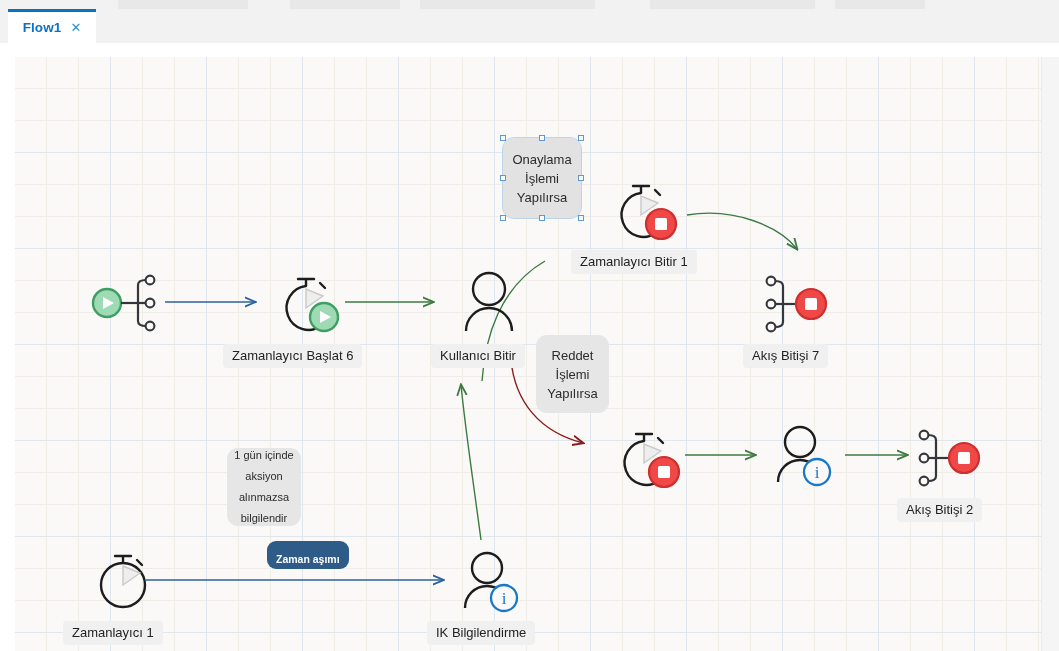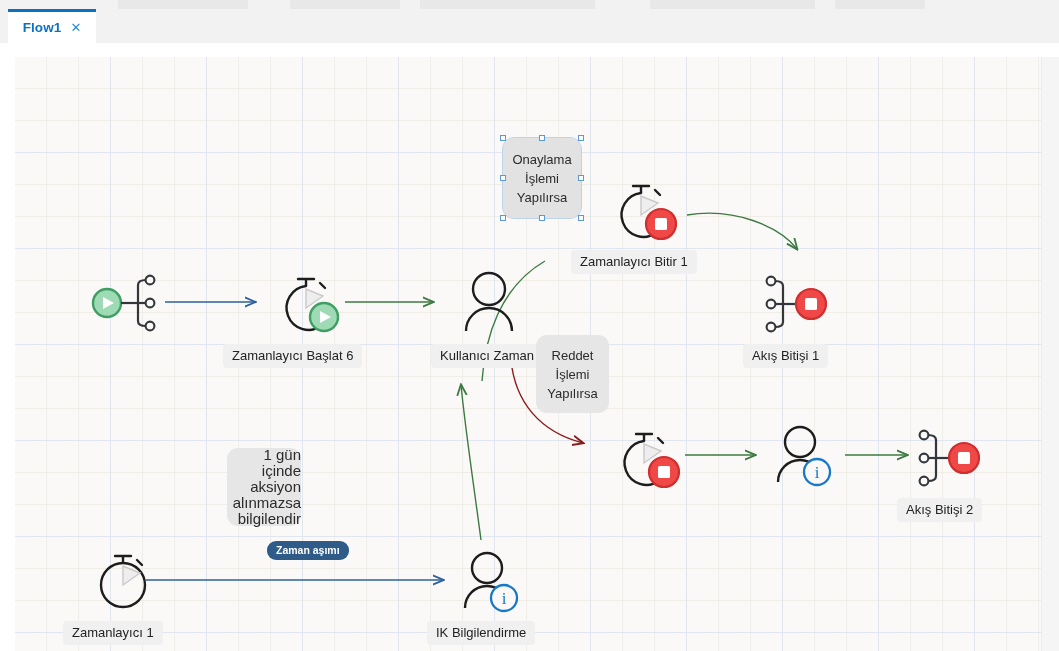--- a/index.html
+++ b/index.html
@@ -94,21 +94,21 @@
     position: absolute; width: 6px; height: 6px;
     background: #ffffff; border: 1px solid #5b9bd5; box-sizing: border-box;
   }
 
   
   .edge-badge {
     position: absolute;
     background: #2e5b87;
     color: #ffffff;
     font-size: 10.5px; font-weight: bold;
-    padding: 3px 9px 4px 9px;
+    padding: 12px 9px 4px 9px;
     border-radius: 9px;
     white-space: nowrap;
     line-height: 12px;
   }
 </style>
 </head>
 <body>
 
 <div id="app">
 
@@ -190,21 +190,21 @@
         </svg>
       </div>
       <div class="node-label" style="left:208px; top:287px;">Zamanlayıcı Başlat 6</div>
 
       <div class="node" style="left:443px; top:212px;">
         <svg width="62" height="66">
           <circle cx="31" cy="20" r="16" fill="none" stroke="#1d1d1d" stroke-width="2.4"></circle>
           <path d="M8,62 A23,23 0 0 1 54,62" fill="none" stroke="#1d1d1d" stroke-width="2.4"></path>
         </svg>
       </div>
-      <div class="node-label" style="left:416px; top:287px;">Kullanıcı Zaman</div>
+      <div class="node-label" style="left:416px; top:287px;">Kullanıcı Bitir</div>
 
       <div class="node" style="left:596px; top:119px;">
         <svg width="78" height="68">
           <path d="M22,10 L38,10" stroke="#1d1d1d" stroke-width="2.4" stroke-linecap="round"></path>
           <path d="M30,10 L30,17" stroke="#1d1d1d" stroke-width="2.4"></path>
           <path d="M44,14 L49,19" stroke="#1d1d1d" stroke-width="2.4" stroke-linecap="round"></path>
           <path d="M30,17 A22,22 0 1 0 45,57" fill="none" stroke="#1d1d1d" stroke-width="2.4" stroke-linecap="round"></path>
           <path d="M30,20 L30,39 L47,27 Z" fill="#eeeeee" stroke="#c9c9c9" stroke-width="1.4"></path>
           <circle cx="50" cy="48" r="15" fill="#f04747" stroke="#cf2f2f" stroke-width="2.2"></circle>
           <rect x="44" y="42" width="12" height="12" rx="1.5" fill="#ffffff"></rect>
@@ -216,21 +216,21 @@
         <svg width="76" height="62">
           <circle cx="8" cy="8" r="4.4" fill="#faf9f7" stroke="#33373b" stroke-width="2.1"></circle>
           <circle cx="8" cy="31" r="4.4" fill="#faf9f7" stroke="#33373b" stroke-width="2.1"></circle>
           <circle cx="8" cy="54" r="4.4" fill="#faf9f7" stroke="#33373b" stroke-width="2.1"></circle>
           <path d="M12,8 C16,8 20,9 20,13 L20,49 C20,53 16,54 12,54" stroke="#33373b" stroke-width="2.2" fill="none"></path>
           <path d="M12,31 L34,31" stroke="#33373b" stroke-width="2.2" fill="none"></path>
           <circle cx="48" cy="31" r="15" fill="#f04747" stroke="#cf2f2f" stroke-width="2.2"></circle>
           <rect x="42" y="25" width="12" height="12" rx="1.5" fill="#ffffff"></rect>
         </svg>
       </div>
-      <div class="node-label" style="left:728px; top:287px;">Akış Bitişi 1</div>
+      <div class="node-label" style="left:728px; top:287px;">Akış Bitişi 7</div>
 
       <div class="node" style="left:599px; top:367px;">
         <svg width="78" height="68">
           <path d="M22,10 L38,10" stroke="#1d1d1d" stroke-width="2.4" stroke-linecap="round"></path>
           <path d="M30,10 L30,17" stroke="#1d1d1d" stroke-width="2.4"></path>
           <path d="M44,14 L49,19" stroke="#1d1d1d" stroke-width="2.4" stroke-linecap="round"></path>
           <path d="M30,17 A22,22 0 1 0 45,57" fill="none" stroke="#1d1d1d" stroke-width="2.4" stroke-linecap="round"></path>
           <path d="M30,20 L30,39 L47,27 Z" fill="#eeeeee" stroke="#c9c9c9" stroke-width="1.4"></path>
           <circle cx="50" cy="48" r="15" fill="#f04747" stroke="#cf2f2f" stroke-width="2.2"></circle>
           <rect x="44" y="42" width="12" height="12" rx="1.5" fill="#ffffff"></rect>
@@ -293,21 +293,21 @@
       <div class="handle" style="left:485px; top:158px;"></div>
       <div class="handle" style="left:524px; top:158px;"></div>
       <div class="handle" style="left:563px; top:158px;"></div>
 
       <div class="annot" style="left:521px; top:278px; width:73px; height:78px;">
         <span>Reddet
 İşlemi
 Yapılırsa</span>
       </div>
 
-      <div class="annot" style="left:212px; top:391px; width:74px; height:78px; font-size:15px; line-height:16px;text-align:right;">
+      <div class="annot" style="left:212px; top:391px; width:74px; height:78px; font-size:11px; line-height:21px;">
         <span>1 gün içinde
 aksiyon
 alınmazsa
 bilgilendir</span>
       </div>
 
       <div class="edge-badge" style="left:252px; top:484px;">
         <span>Zaman aşımı</span>
       </div>
 

